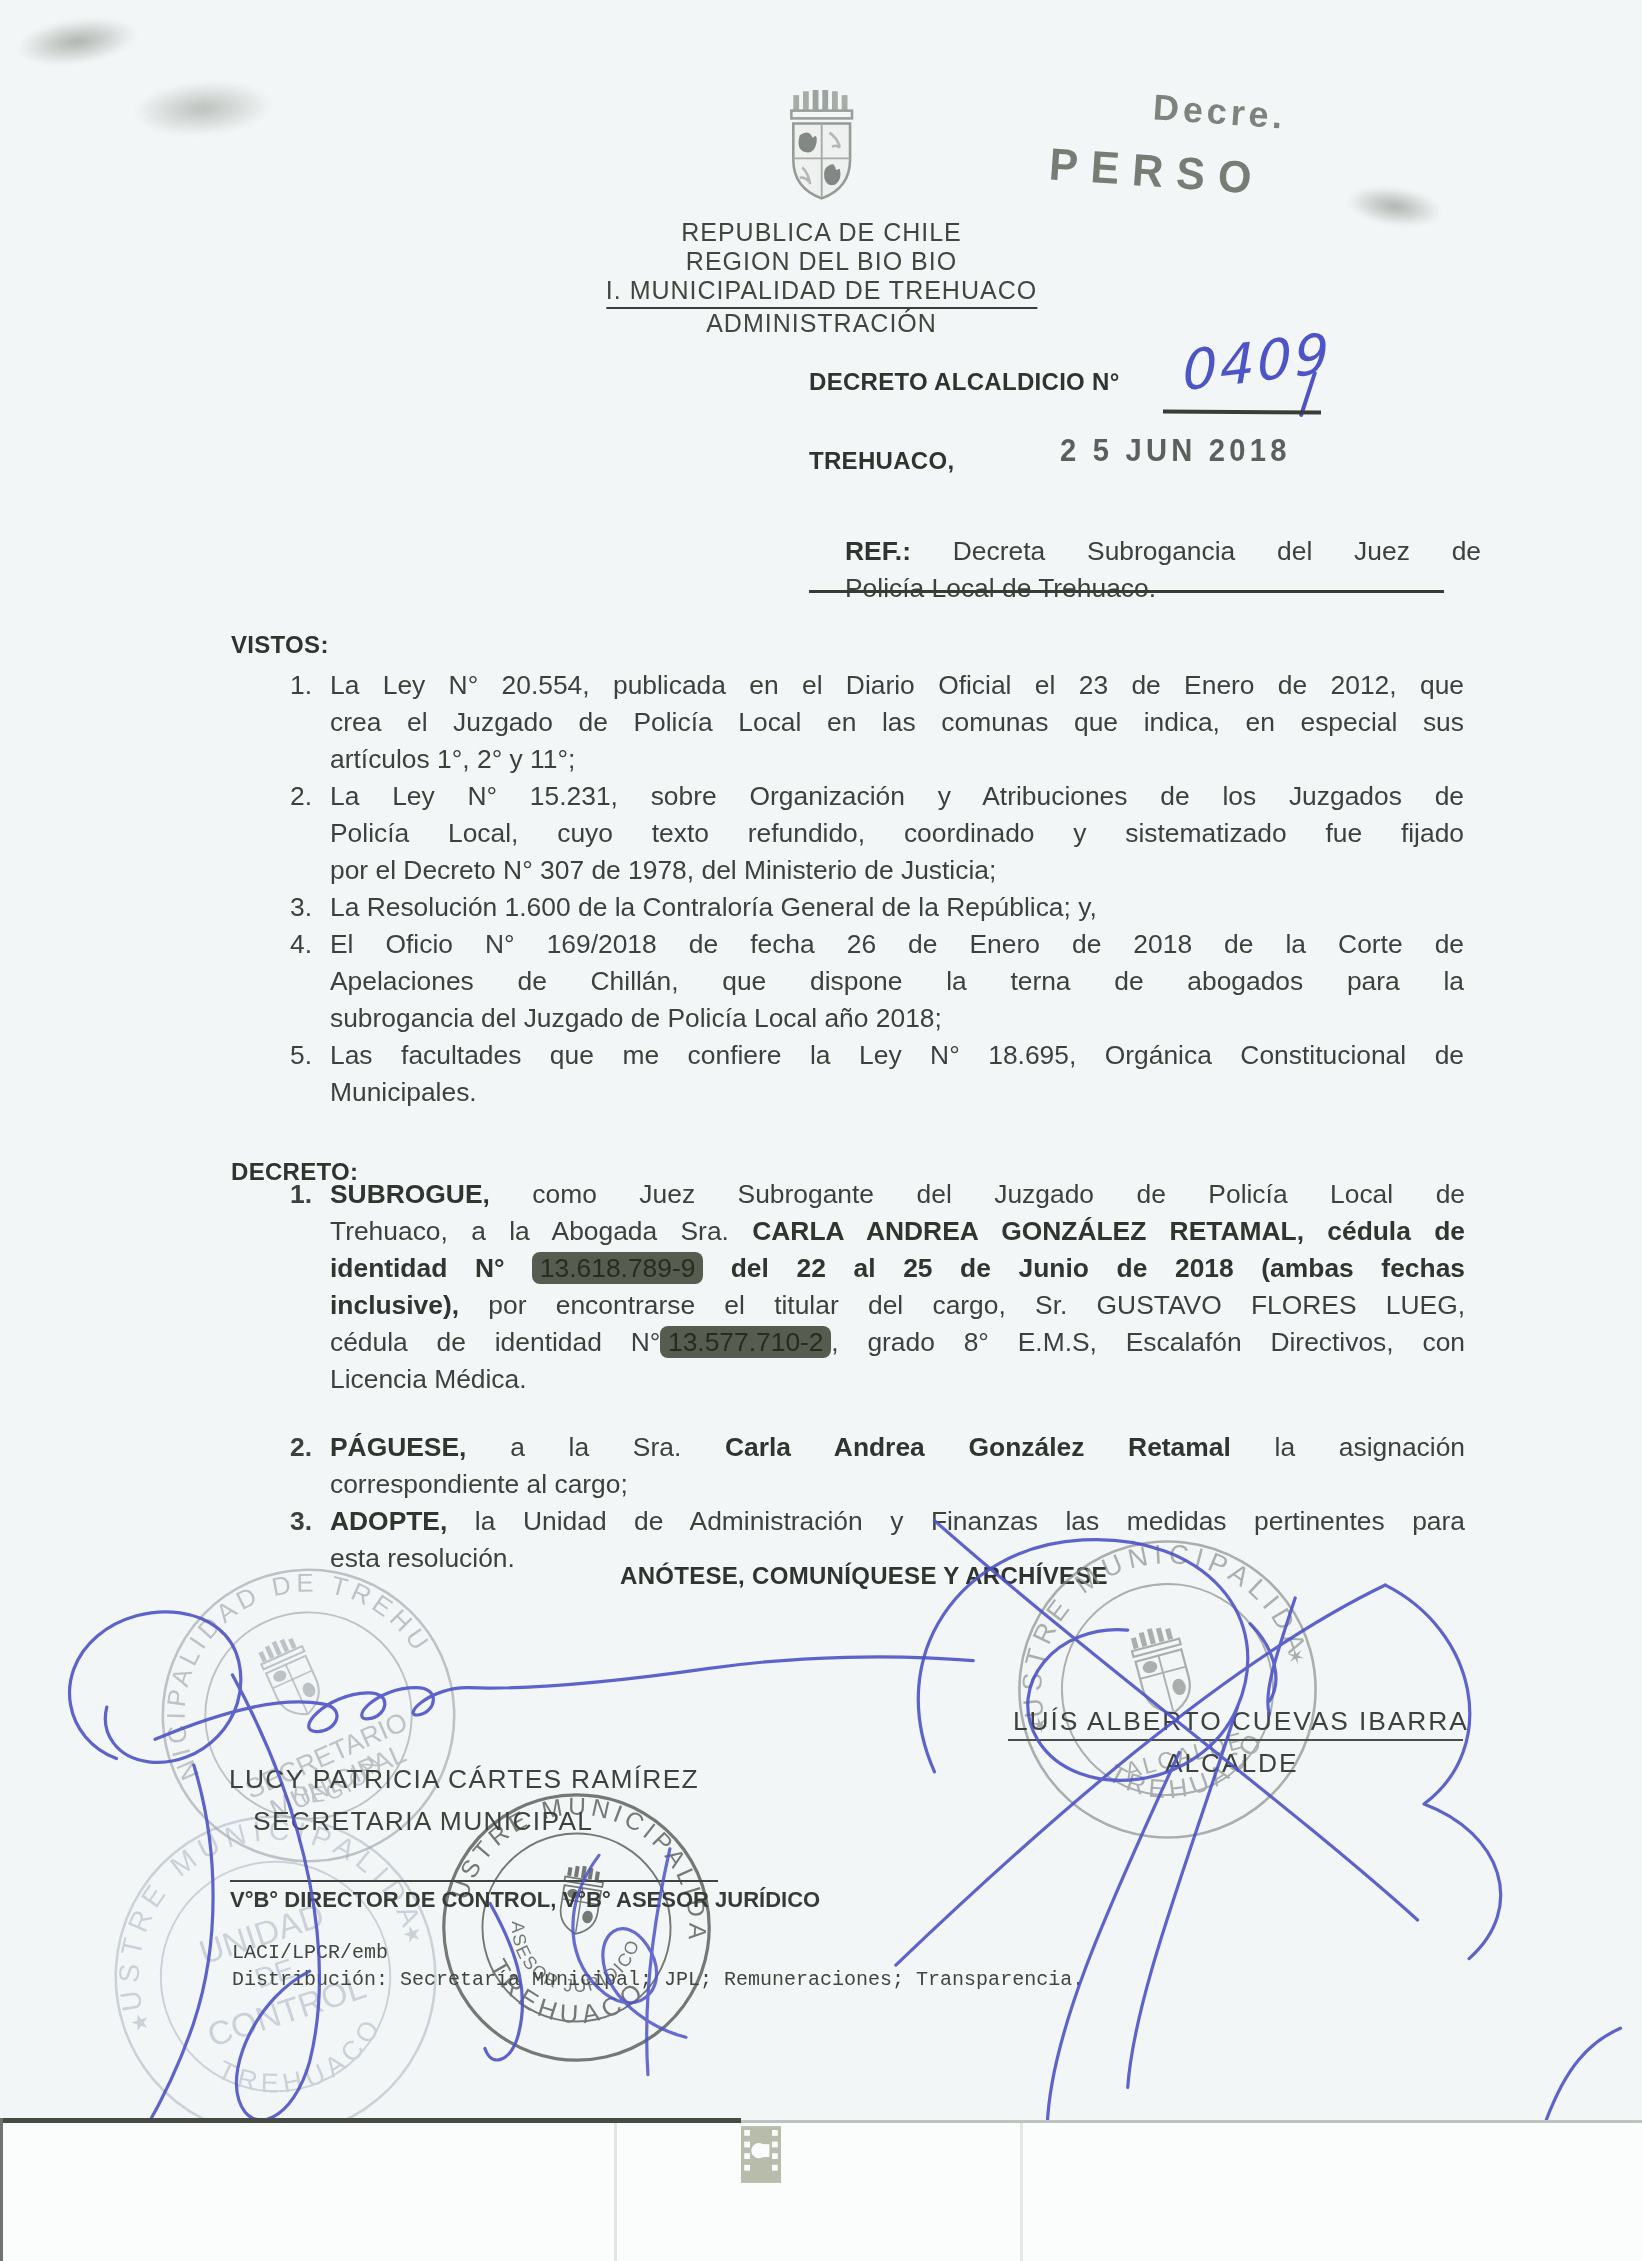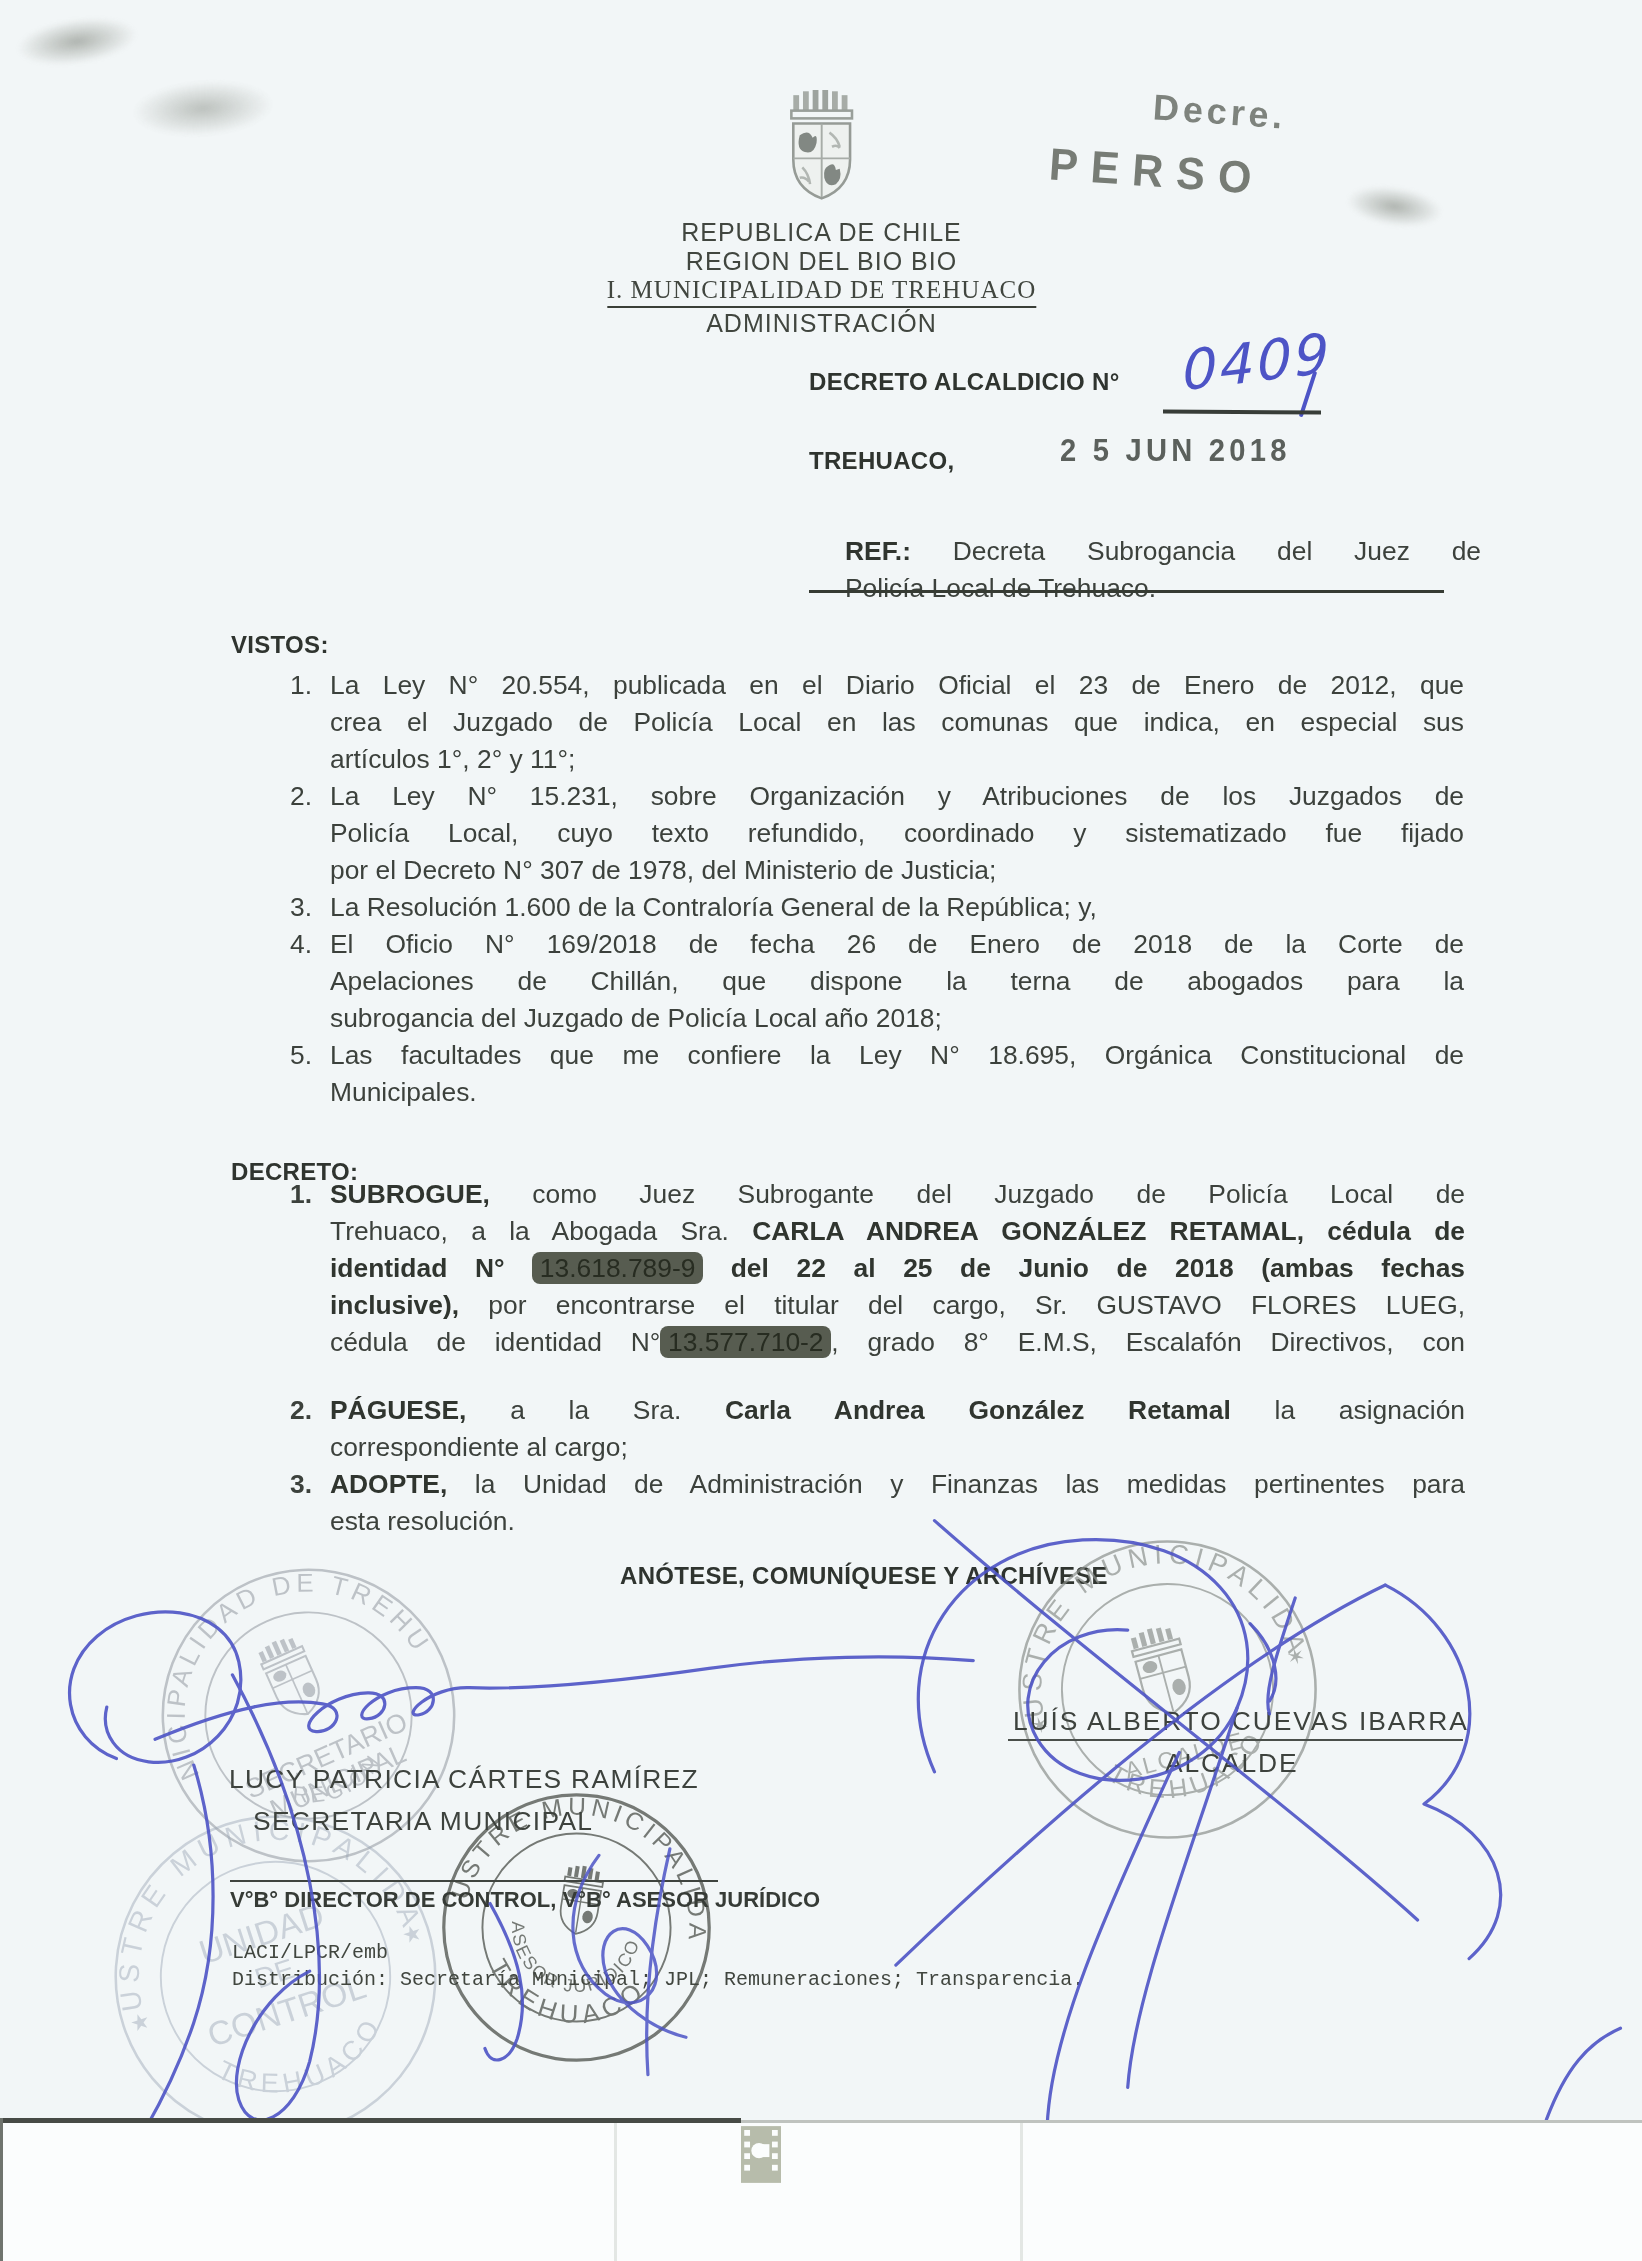--- a/index.html
+++ b/index.html
@@ -14,21 +14,21 @@
   }
   *{margin:0;padding:0;box-sizing:border-box;}
   body{background:#888;font-family:"Liberation Sans",sans-serif;}
   .page{
     position:relative;width:1643px;height:2261px;background:var(--paper);
     overflow:hidden;color:var(--text);
   }
   .abs{position:absolute;}
   .ctr{left:50%;transform:translateX(-50%);white-space:nowrap;}
   .hline{font-size:25px;letter-spacing:1px;color:#41463f;}
-  .hline.u{border-bottom:2.6px solid #3a3f38;padding-bottom:2px;font-family:Liberation Serif, serif;}
+  .hline.u{border-bottom:2.6px solid #3a3f38;padding-bottom:2px;}
   .b{font-weight:bold;}
   .doc-title{font-size:24px;font-weight:bold;color:var(--head);letter-spacing:0.3px;}
   .body-block{font-size:26.4px;line-height:37px;color:var(--text);}
   .jl{text-align:justify;text-align-last:justify;}
   .jl.last{text-align-last:left;}
   .sb{font-weight:bold;color:#30352f;}
   .rd{background:var(--redact-bg);color:var(--redact-tx);padding:0.6px 7.7px;border-radius:8px;}
   .list-item{position:relative;}
   .num{position:absolute;left:-40px;top:0;width:32px;text-align:left;}
   .sig path{fill:none;stroke:var(--ink-blue);stroke-width:5;stroke-linecap:round;stroke-linejoin:round;}
@@ -149,20 +149,21 @@
   <div class="abs doc-title" style="left:231px;top:1140px;margin-top:18px;">DECRETO:</div>
   <div class="abs body-block" style="left:330px;top:1176px;width:1135px;">
     <div class="list-item">
         <span class="num b">1.</span>
         <div>
           <div class="jl"><span class="sb">SUBROGUE,</span><span> como Juez Subrogante del Juzgado de Policía Local de</span></div>
           <div class="jl"><span>Trehuaco, a la Abogada Sra. </span><span class="sb">CARLA ANDREA GONZÁLEZ RETAMAL, cédula de</span></div>
           <div class="jl"><span class="sb">identidad N° </span><span class="rd">13.618.789-9</span><span class="sb"> del 22 al 25 de Junio de 2018 (ambas fechas</span></div>
           <div class="jl"><span class="sb">inclusive),</span><span> por encontrarse el titular del cargo, Sr. GUSTAVO FLORES LUEG,</span></div>
           <div class="jl"><span>cédula de identidad N°</span><span class="rd">13.577.710-2</span><span>, grado 8° E.M.S, Escalafón Directivos, con</span></div>
+          <div class="jl last"><span>Licencia Médica.</span></div>
         </div>
       </div>
     <div class="list-item" style="margin-top:31px;">
         <span class="num b">2.</span>
         <div>
           <div class="jl"><span class="sb">PÁGUESE,</span><span> a la Sra. </span><span class="sb">Carla Andrea González Retamal</span><span> la asignación</span></div>
           <div class="jl last"><span>correspondiente al cargo;</span></div>
         </div>
       </div>
     <div class="list-item">

